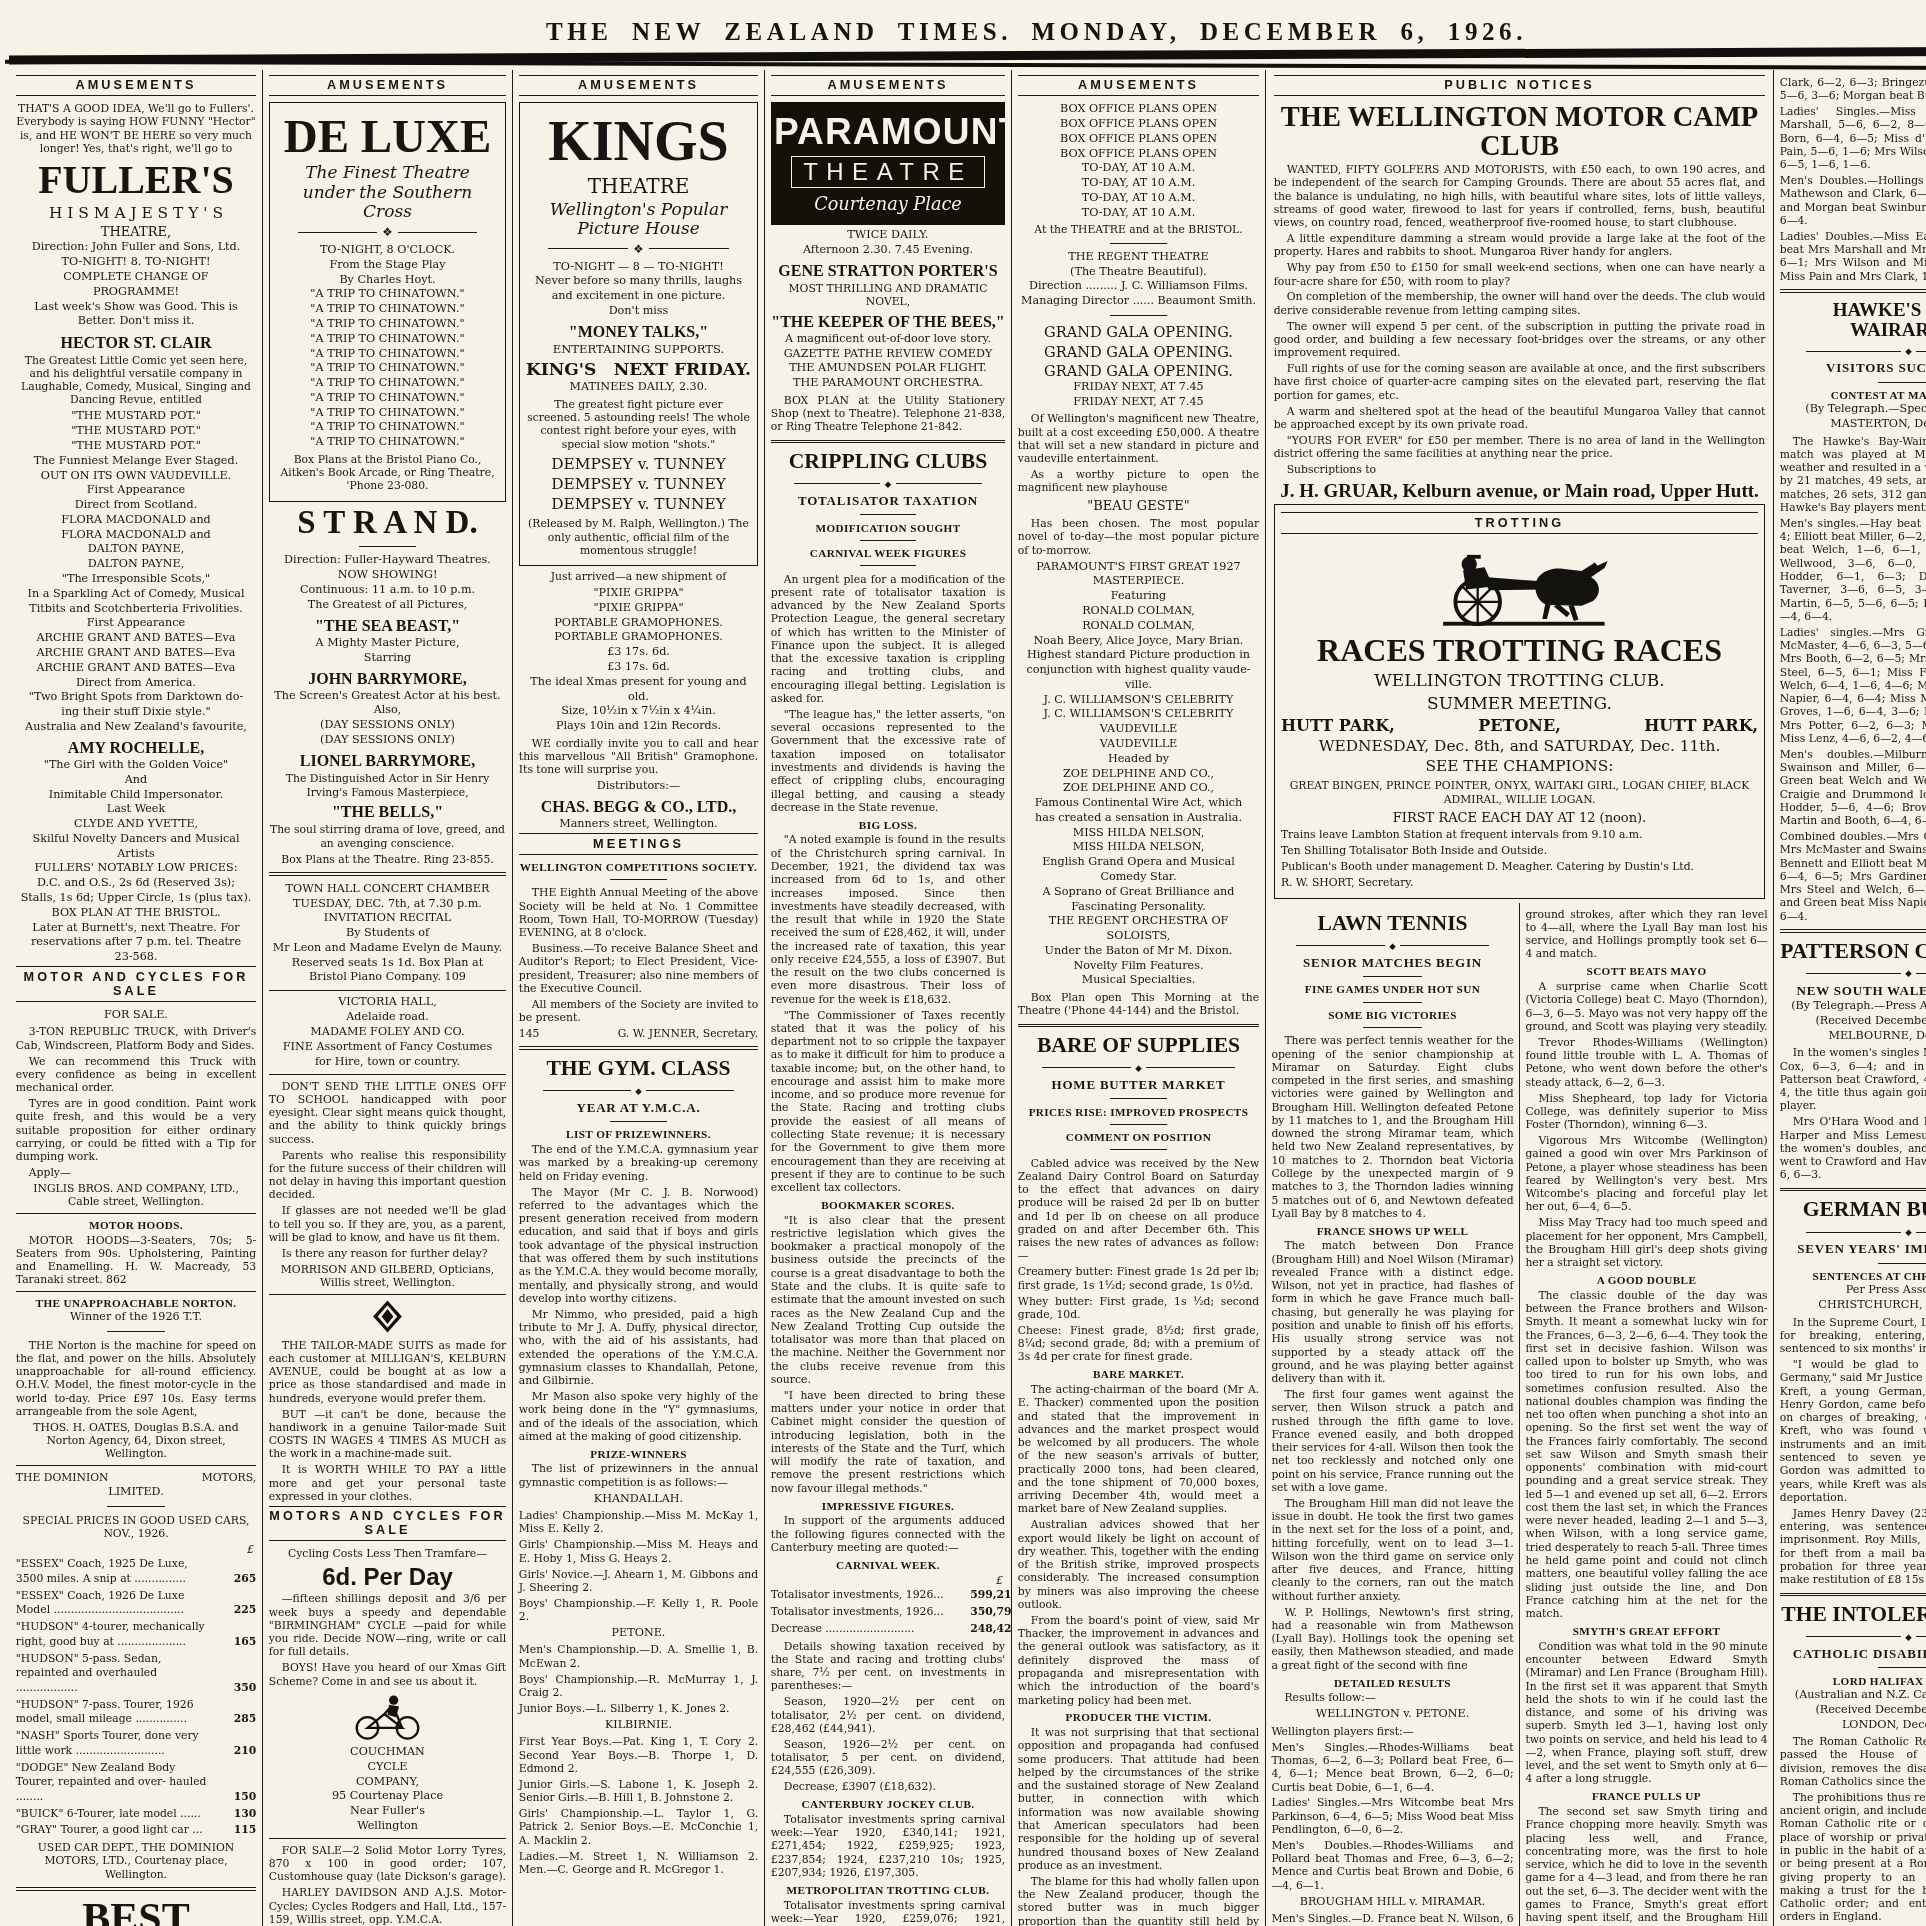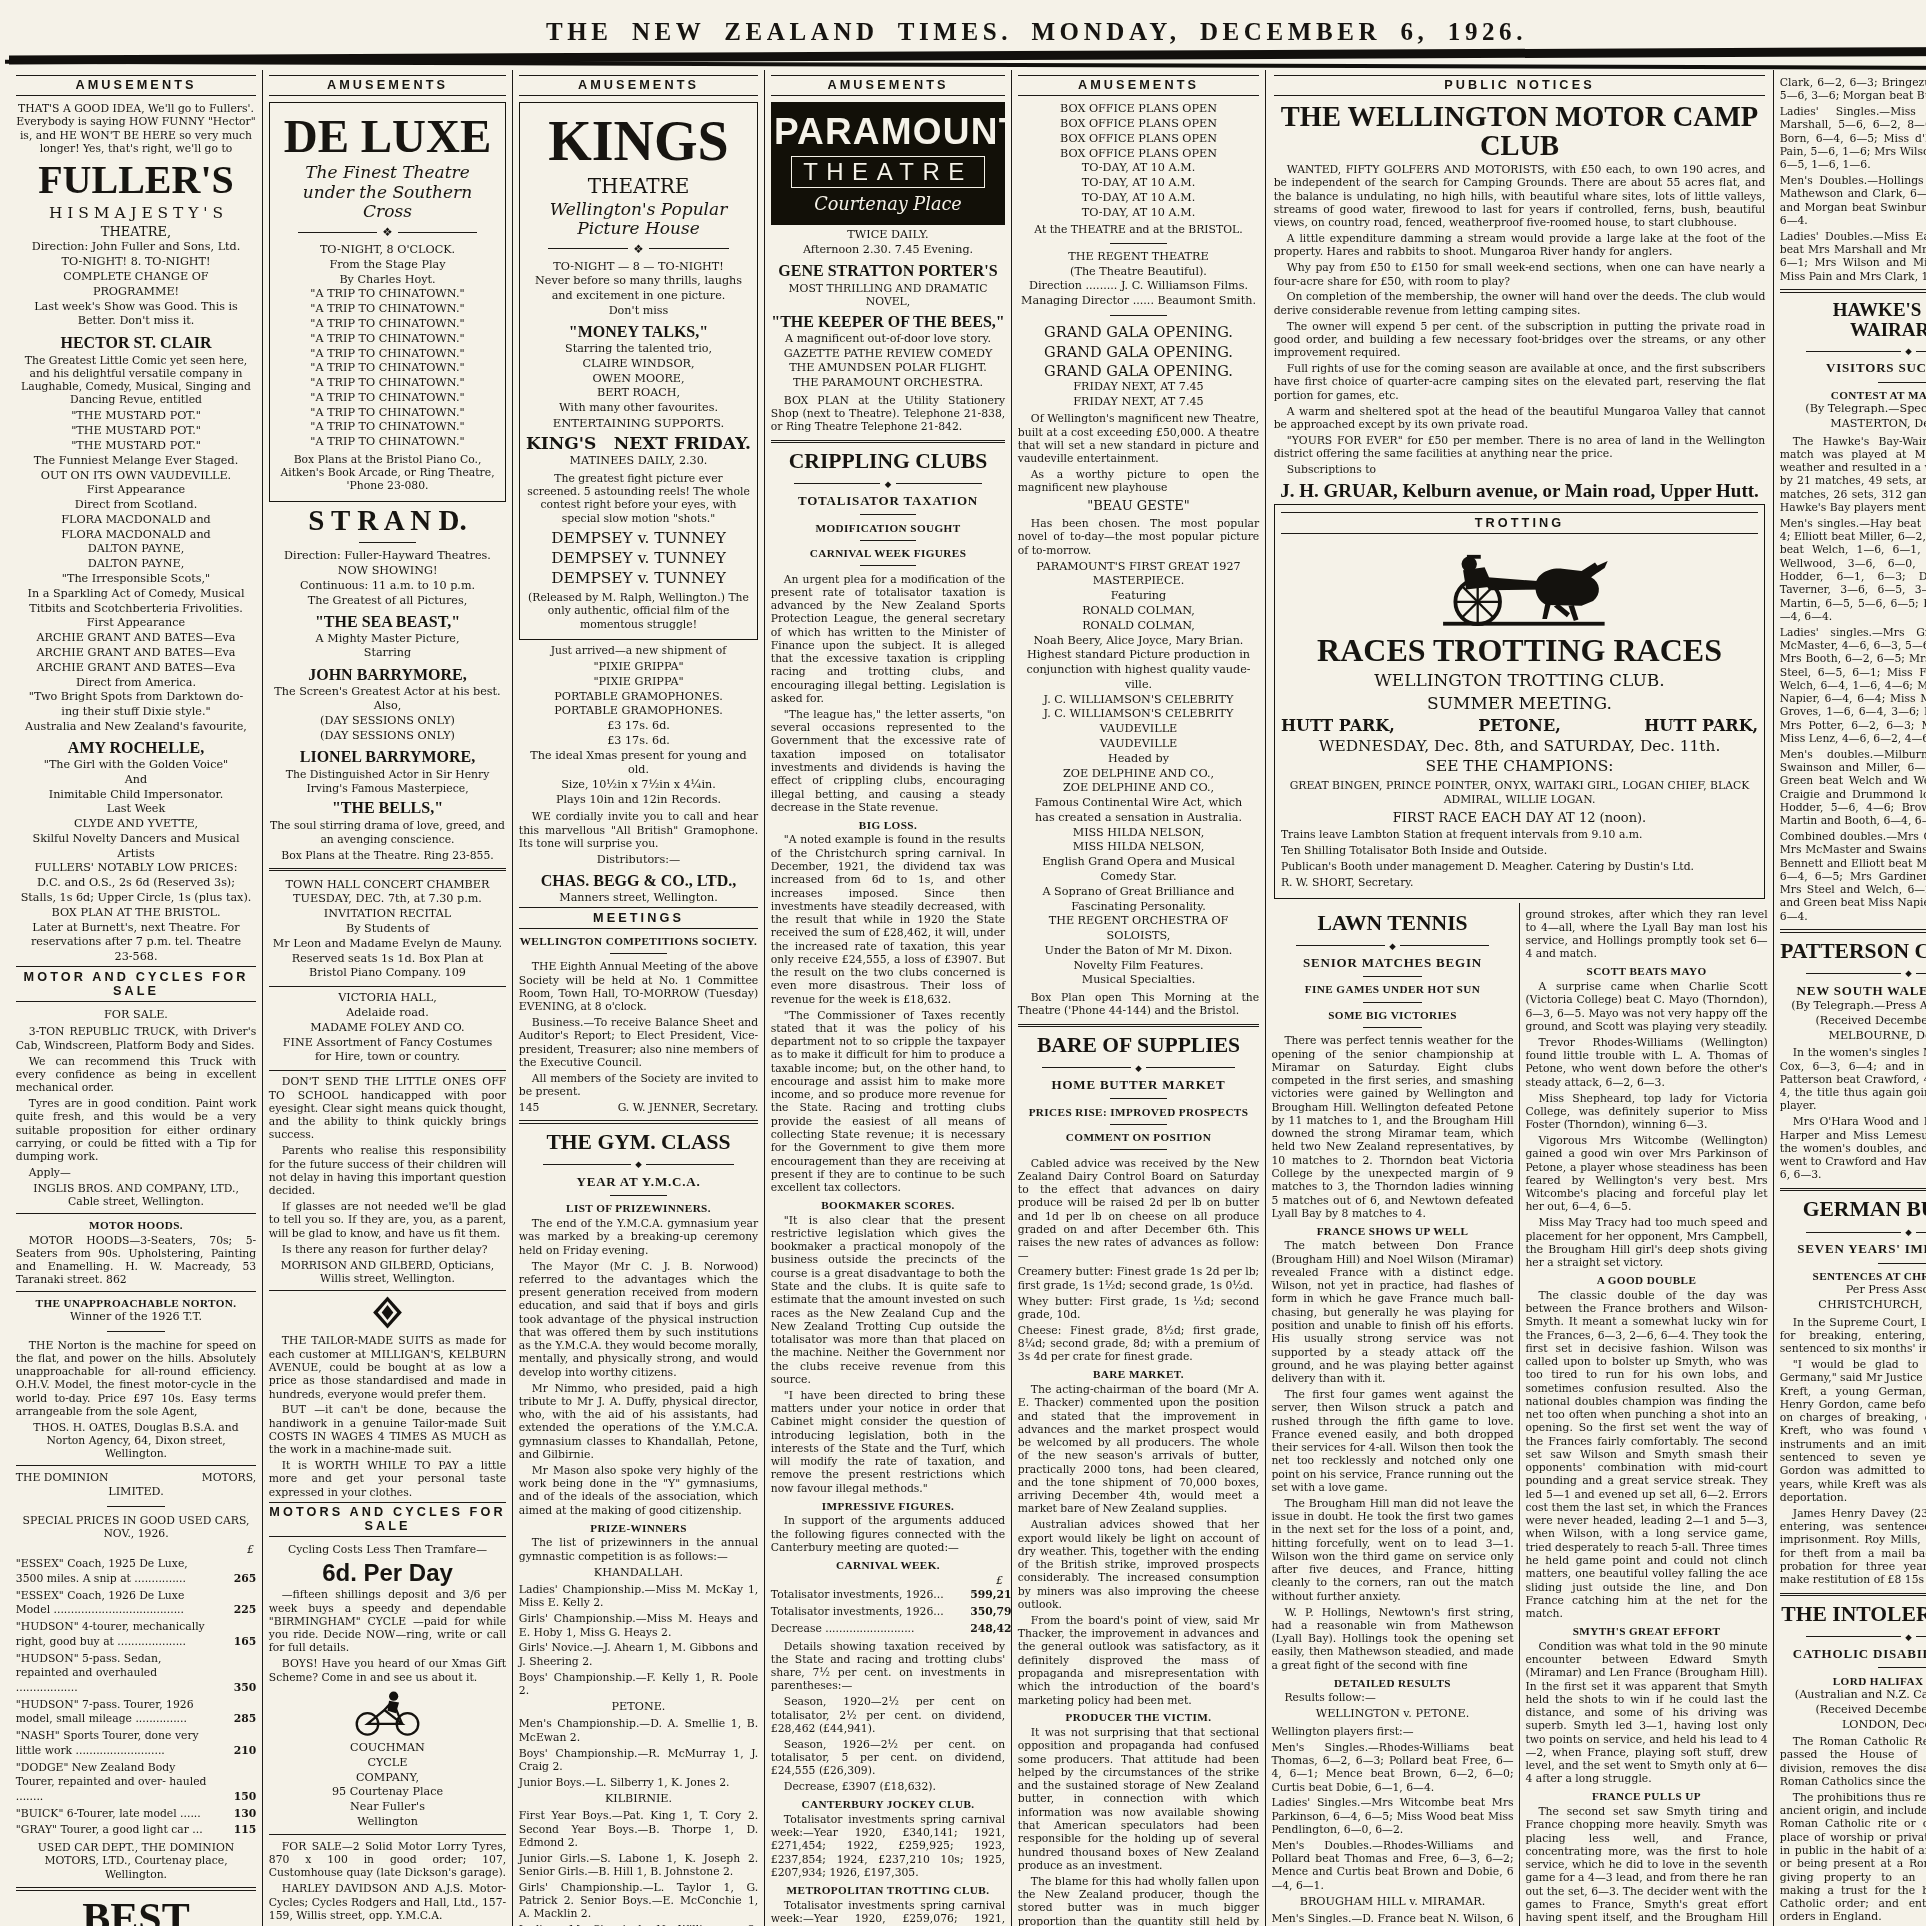--- a/index.html
+++ b/index.html
@@ -209,21 +209,21 @@
           <div class="ln b">"A TRIP TO CHINATOWN."</div>
           <div class="ln b">"A TRIP TO CHINATOWN."</div>
           <div class="ln b">"A TRIP TO CHINATOWN."</div>
           <div class="ln b">"A TRIP TO CHINATOWN."</div>
           <div class="ln b">"A TRIP TO CHINATOWN."</div>
           <div class="ln b">"A TRIP TO CHINATOWN."</div>
           <div class="ln b">"A TRIP TO CHINATOWN."</div>
         </div>
         <p class="pc">Box Plans at the Bristol Piano Co., Aitken's Book Arcade, or Ring Theatre, 'Phone 23-080.</p>
       </div>
-      <div class="g" style="font-size: 29px;">S T R A N D.</div>
+      <div class="g" style="font-size: 33px;">S T R A N D.</div>
       <div class="r-s"></div>
       <div>
         <div class="ln">Direction: Fuller-Hayward Theatres.</div>
         <div class="ln">NOW SHOWING!</div>
         <div class="ln">Continuous: 11 a.m. to 10 p.m.</div>
         <div class="ln">The Greatest of all Pictures,</div>
       </div>
       <div class="h2">"THE SEA BEAST,"</div>
       <div>
         <div class="ln">A Mighty Master Picture,</div>
@@ -313,27 +313,20 @@
         <div class="ln b" style="font-size: 20px;">THEATRE</div>
         <div class="scr">Wellington's Popular Picture House</div>
         <div class="orn">❖</div>
         <div>
           <div class="ln">TO-NIGHT  —  8  —  TO-NIGHT!</div>
           <div class="ln">Never before so many thrills, laughs</div>
           <div class="ln">and excitement in one picture.</div>
           <div class="ln">Don't miss</div>
         </div>
         <div class="h2">"MONEY TALKS,"</div>
-        <div>
-          <div class="ln">Starring the talented trio,</div>
-          <div class="ln">CLAIRE WINDSOR,</div>
-          <div class="ln">OWEN MOORE,</div>
-          <div class="ln">BERT ROACH,</div>
-          <div class="ln">With many other favourites.</div>
-        </div>
         <div class="ln" style="font-size: 11.6px;">ENTERTAINING SUPPORTS.</div>
         <div class="two b" style="font-size: 17px; font-weight: 700;">
           <span>KING'S</span>
           <span>NEXT FRIDAY.</span>
         </div>
         <div class="ln b">MATINEES DAILY, 2.30.</div>
         <p class="pc">The greatest fight picture ever screened. 5 astounding reels! The whole contest right before your eyes, with special slow motion "shots."</p>
         <div>
           <div class="ln b" style="font-size: 15.4px;">DEMPSEY   v.   TUNNEY</div>
           <div class="ln b" style="font-size: 15.4px;">DEMPSEY   v.   TUNNEY</div>

